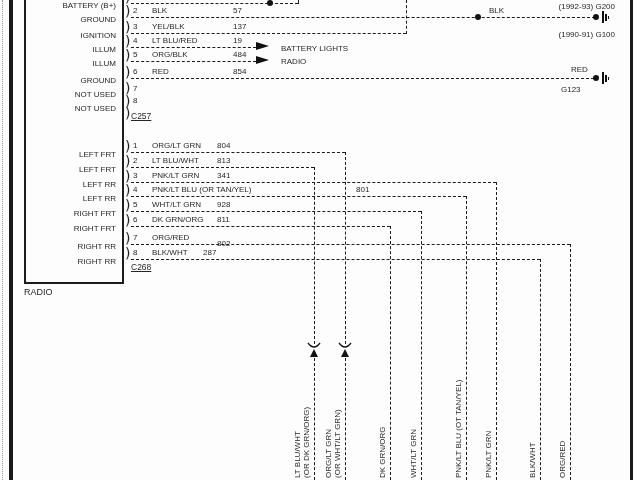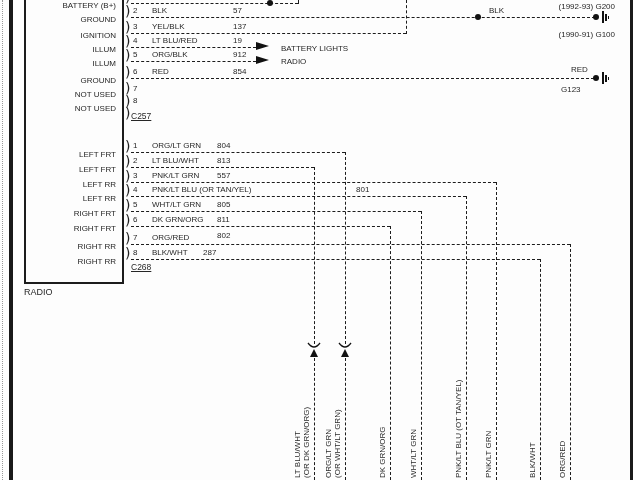--- a/index.html
+++ b/index.html
@@ -64,21 +64,21 @@
   <div class="txt" style="left:152px;top:6px">BLK</div>
   <div class="txt" style="left:233px;top:6px">57</div>
   <div class="txt" style="left:133px;top:22px">3</div>
   <div class="txt" style="left:152px;top:22px">YEL/BLK</div>
   <div class="txt" style="left:233px;top:22px">137</div>
   <div class="txt" style="left:133px;top:36px">4</div>
   <div class="txt" style="left:152px;top:36px">LT BLU/RED</div>
   <div class="txt" style="left:233px;top:36px">19</div>
   <div class="txt" style="left:133px;top:50px">5</div>
   <div class="txt" style="left:152px;top:50px">ORG/BLK</div>
-  <div class="txt" style="left:233px;top:50px">912</div>
+  <div class="txt" style="left:233px;top:50px">484</div>
   <div class="txt" style="left:133px;top:67px">6</div>
   <div class="txt" style="left:152px;top:67px">RED</div>
   <div class="txt" style="left:233px;top:67px">854</div>
   <div class="txt" style="left:133px;top:84px">7</div>
   <div class="txt" style="left:133px;top:96px">8</div>
   <div class="txt cname" style="left:131px;top:112px">C257</div>
 
   <div class="wh" style="left:131px;top:3px;width:167px"></div>
   <div class="wv" style="left:298px;top:0;height:4px"></div>
   <div class="dot" style="left:267px;top:0"></div>
@@ -136,33 +136,33 @@
   <span class="bracket" style="left:125px;top:246px">)</span>
 
   <div class="txt" style="left:133px;top:141px">1</div>
   <div class="txt" style="left:152px;top:141px">ORG/LT GRN</div>
   <div class="txt" style="left:217px;top:141px">804</div>
   <div class="txt" style="left:133px;top:156px">2</div>
   <div class="txt" style="left:152px;top:156px">LT BLU/WHT</div>
   <div class="txt" style="left:217px;top:156px">813</div>
   <div class="txt" style="left:133px;top:171px">3</div>
   <div class="txt" style="left:152px;top:171px">PNK/LT GRN</div>
-  <div class="txt" style="left:217px;top:171px">557</div>
+  <div class="txt" style="left:217px;top:171px">341</div>
   <div class="txt" style="left:133px;top:185px">4</div>
   <div class="txt" style="left:152px;top:185px">PNK/LT BLU (OR TAN/YEL)</div>
   <div class="txt" style="left:356px;top:185px">801</div>
   <div class="txt" style="left:133px;top:200px">5</div>
   <div class="txt" style="left:152px;top:200px">WHT/LT GRN</div>
-  <div class="txt" style="left:217px;top:200px">805</div>
+  <div class="txt" style="left:217px;top:200px">928</div>
   <div class="txt" style="left:133px;top:215px">6</div>
   <div class="txt" style="left:152px;top:215px">DK GRN/ORG</div>
   <div class="txt" style="left:217px;top:215px">811</div>
   <div class="txt" style="left:133px;top:233px">7</div>
   <div class="txt" style="left:152px;top:233px">ORG/RED</div>
-  <div class="txt" style="left:217px;top:231px">802</div>
+  <div class="txt" style="left:217px;top:239px">802</div>
   <div class="txt" style="left:133px;top:248px">8</div>
   <div class="txt" style="left:152px;top:248px">BLK/WHT</div>
   <div class="txt" style="left:203px;top:248px">287</div>
   <div class="txt cname" style="left:131px;top:263px">C268</div>
 
   <div class="wh" style="left:131px;top:152px;width:214px"></div>
   <div class="wh" style="left:131px;top:167px;width:183px"></div>
   <div class="wh" style="left:131px;top:182px;width:365px"></div>
   <div class="wh" style="left:131px;top:196px;width:335px"></div>
   <div class="wh" style="left:131px;top:211px;width:290px"></div>

